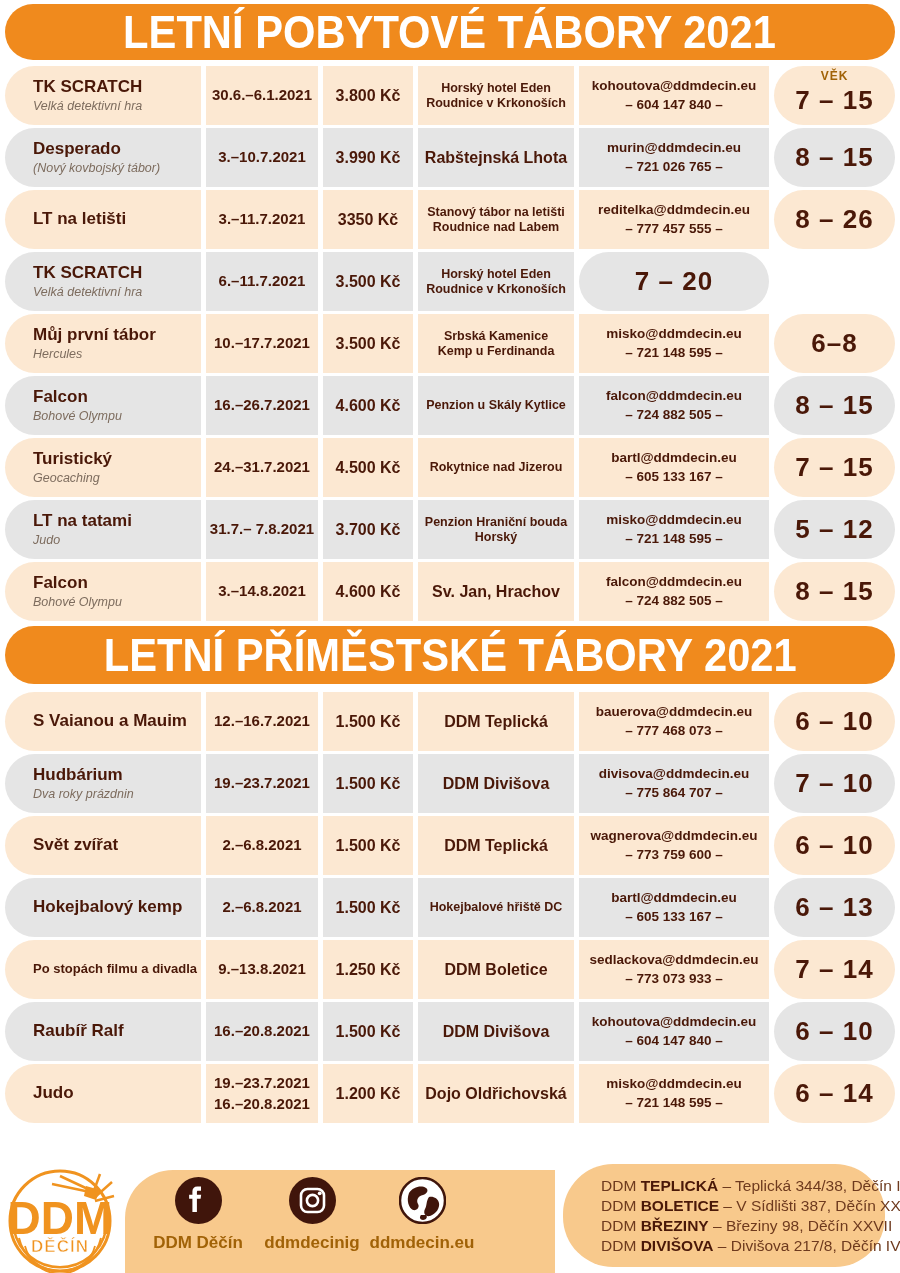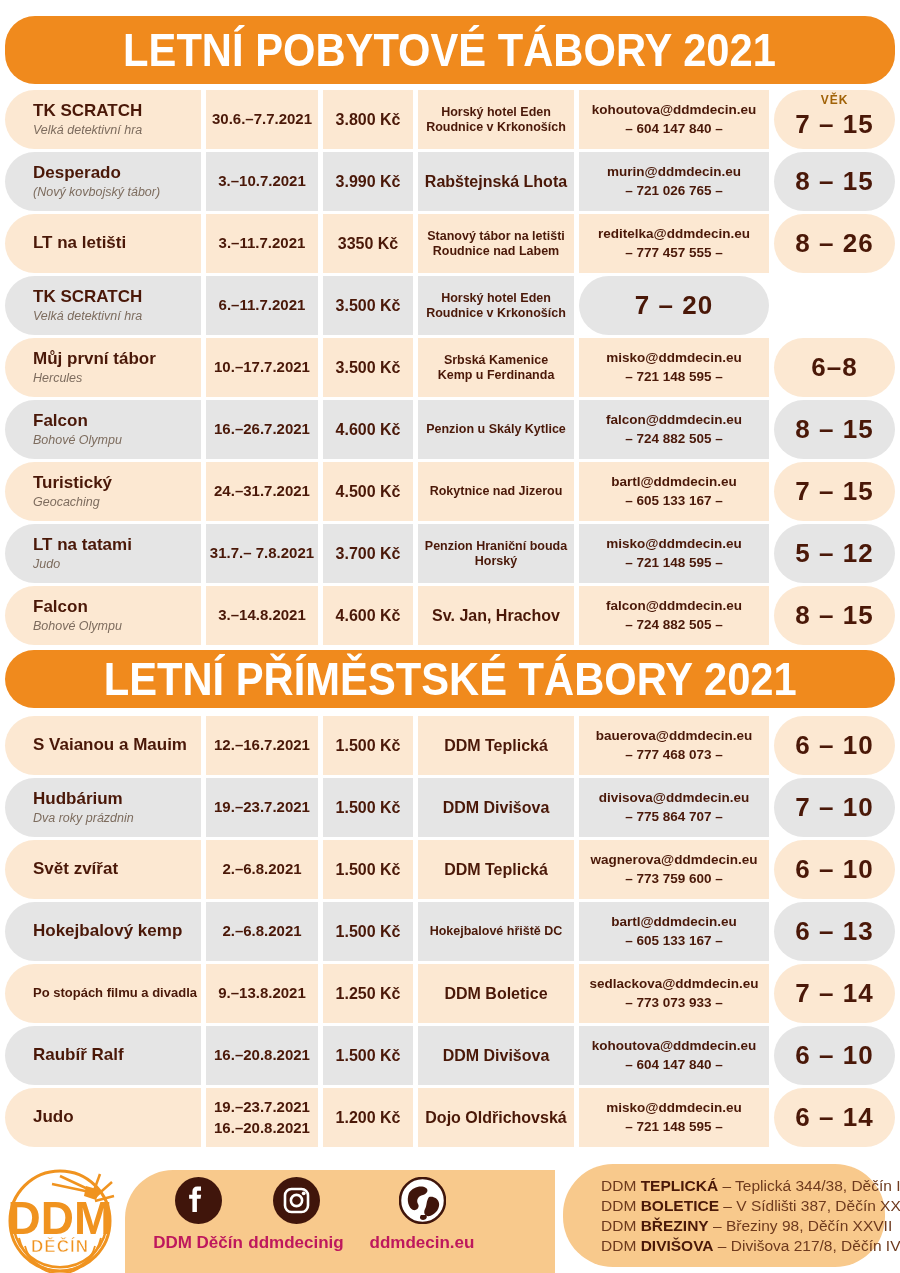--- a/index.html
+++ b/index.html
@@ -4,21 +4,21 @@
 <style>
   * { margin:0; padding:0; box-sizing:border-box; }
   html,body { background:#ffffff; }
   body { font-family:"Liberation Sans", sans-serif; }
   .page {
     position:relative; width:900px; height:1273px; margin:0 auto;
     background:#ffffff; overflow:hidden;
   }
   
   .banner {
-    height:68px; margin:16px 5px 6px 5px; background:#F08A1D;
+    height:56px; margin:4px 5px 6px 5px; background:#F08A1D;
     border-radius:30px; display:flex; align-items:center; justify-content:center;
   }
   .banner.second { height:58px; margin:5px 5px 8px 5px; }
   .banner span {
     color:#ffffff; font-weight:bold; font-size:43px; letter-spacing:0px;
     transform:scale(0.97,1.08); white-space:nowrap;
   }
   
   .rows { padding:0 5px; }
   .row {
@@ -57,41 +57,41 @@
   }
   .footer-address-bg {
     position:absolute; left:563px; top:-3px; width:322px; height:103px;
     background:#F8C98C; border-radius:50px;
     display:flex; flex-direction:column; justify-content:center; padding-left:38px;
   }
   .addr-line { font-size:15.5px; line-height:20px; color:#6E3A1E; white-space:nowrap; }
   .addr-line b { color:#4A1808; font-weight:bold; }
   .social-item { position:absolute; top:10px; width:120px; text-align:center; }
   .social-item .ic { display:inline-block; width:47px; height:47px; }
-  .social-label { margin-top:5px; font-weight:bold; font-size:17px; color:#be185d; }
-  .si-0 { left:138px; } .si-1 { left:236px; } .si-2 { left:362px; }
+  .social-label { margin-top:5px; font-weight:bold; font-size:17px; color:#a16207; }
+  .si-0 { left:138px; } .si-1 { left:252px; } .si-2 { left:362px; }
   .logo-wrap { position:absolute; left:2px; top:1px; width:120px; height:105px; }
 </style>
 </head>
 <body>
 
 <div class="page">
 
   <div class="banner">
     <span>LETNÍ POBYTOVÉ TÁBORY 2021</span>
   </div>
 
   <div class="rows">
       <div class="row light">
     <div class="cell name-cell">
       <div class="camp-name">TK SCRATCH</div>
       <div class="camp-subtitle">Velká detektivní hra</div>
     </div>
     <div class="cell date-cell">
-          <div>30.6.–7.7.2021</div>
+          <div>30.6.–6.1.2021</div>
         </div>
     <div class="cell price-cell">3.800 Kč</div>
     <div class="cell loc-cell small">
           <div>Horský hotel Eden</div>
           <div>Roudnice v Krkonoších</div>
         </div>
     <div class="cell contact-cell">
       <div>kohoutova@ddmdecin.eu</div>
       <div>– 604 147 840 –</div>
     </div>

